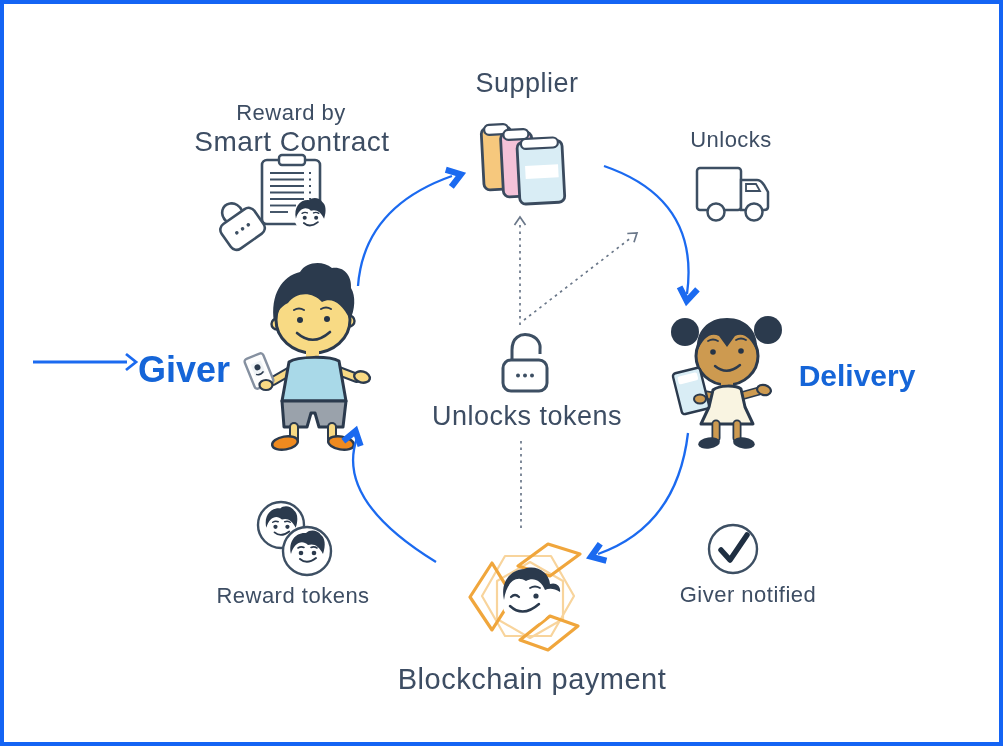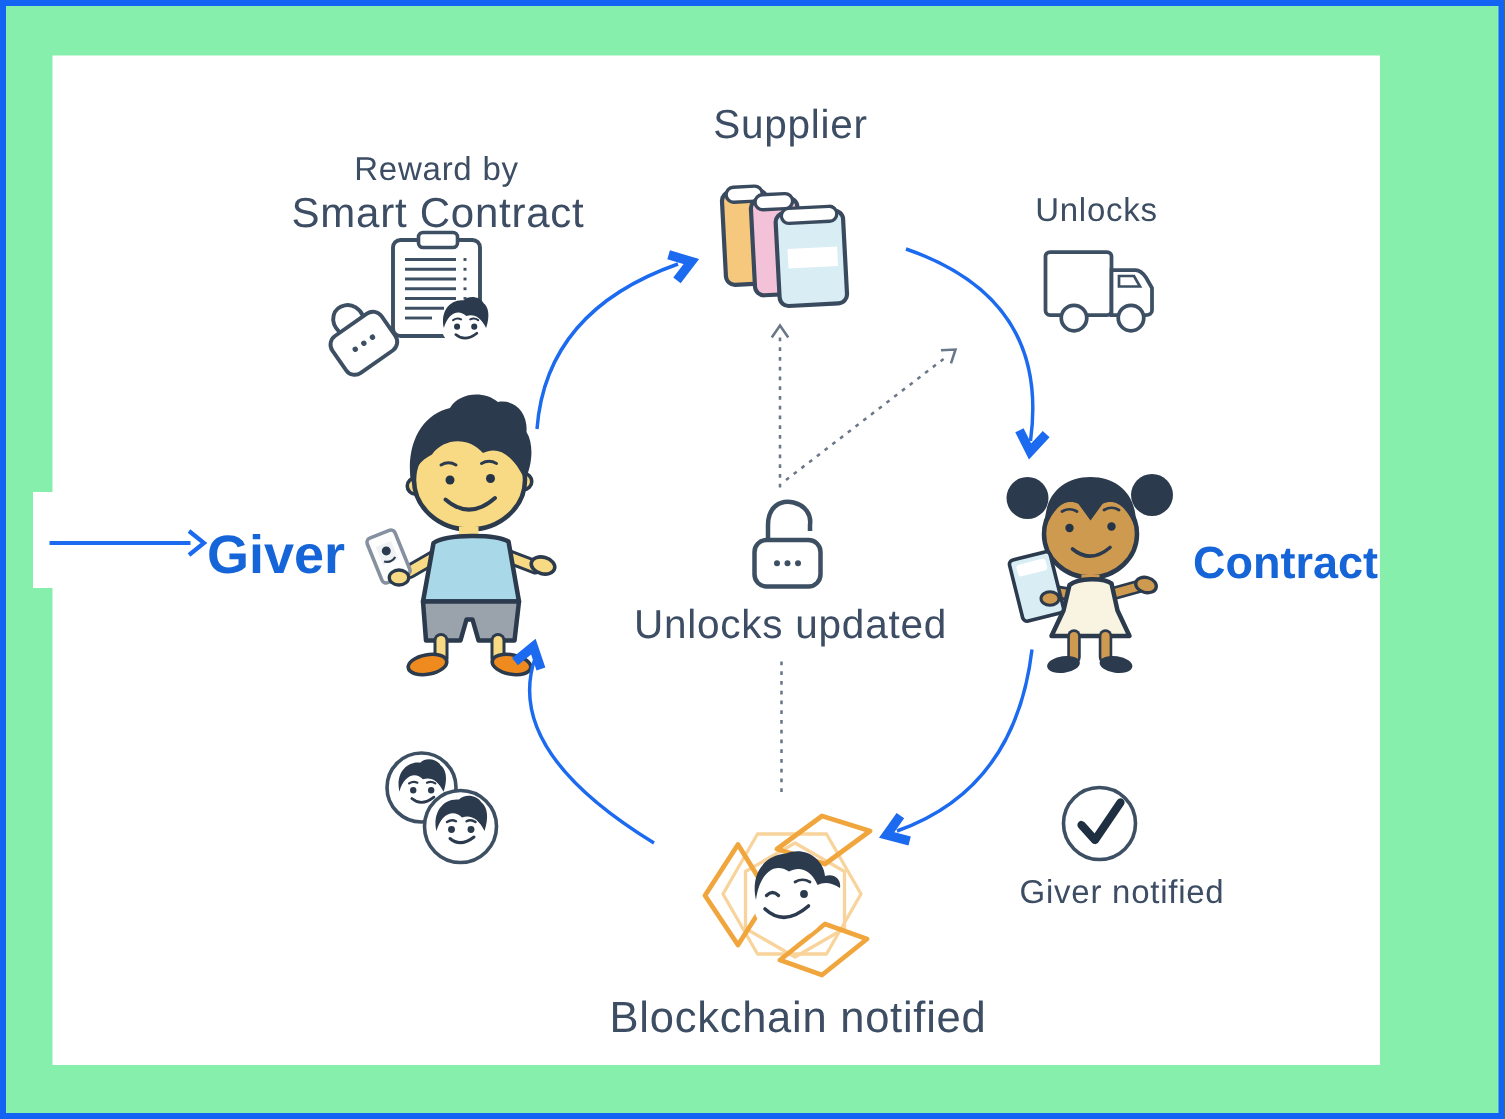--- a/index.html
+++ b/index.html
@@ -1,16 +1,16 @@
 <!DOCTYPE html>
 <html><head>
 <meta charset="utf-8">
 <style>
   html,body{margin:0;padding:0;background:#000;}
-  .stage{position:relative;width:1003px;height:746px;background:#86efac;overflow:hidden;
+  .stage{position:relative;width:1003px;height:746px;background:#ffffff;overflow:hidden;
          font-family:"Liberation Sans",sans-serif;}
   .blueframe{position:absolute;inset:0;border:4px solid #1464f4;pointer-events:none;z-index:10;}
   .panel{position:absolute;left:35px;top:37px;width:885px;height:673px;background:#fff;z-index:1;}
   .notch{position:absolute;left:22px;top:328px;width:16px;height:64px;background:#fff;z-index:1;}
   .art{position:absolute;left:0;top:0;width:1003px;height:746px;z-index:2;}
   .lbl{position:absolute;transform:translateX(-50%);white-space:nowrap;z-index:3;
        color:#3d4d63;letter-spacing:0.5px;}
   .lbl.blue{color:#1565d8;font-weight:bold;letter-spacing:0;}
 </style>
 </head>
@@ -211,19 +211,20 @@
           <path d="M -10 -8 L 0 0 L -10 8" stroke-width="2.8"></path>
         </g>
     </g>
   </svg>
 
   <div class="lbl" style="left:527px;top:68px;font-size:27px;">Supplier</div>
   <div class="lbl" style="left:291px;top:100px;font-size:22px;">Reward by</div>
   <div class="lbl" style="left:292px;top:126px;font-size:28px;">Smart Contract</div>
   <div class="lbl" style="left:731px;top:127px;font-size:22px;">Unlocks</div>
   <div class="lbl blue" style="left:184px;top:349px;font-size:36px;">Giver</div>
-  <div class="lbl blue" style="left:857px;top:359px;font-size:30px;">Contract</div>
-  <div class="lbl" style="left:527px;top:401px;font-size:27px;">Unlocks updated</div>
+  <div class="lbl blue" style="left:857px;top:359px;font-size:30px;">Delivery</div>
+  <div class="lbl" style="left:527px;top:401px;font-size:27px;">Unlocks tokens</div>
+  <div class="lbl" style="left:293px;top:583px;font-size:22px;">Reward tokens</div>
   <div class="lbl" style="left:732px;top:582px;font-size:22px;margin-left:16px;">Giver notified</div>
-  <div class="lbl" style="left:532px;top:663px;font-size:29px;">Blockchain notified</div>
+  <div class="lbl" style="left:532px;top:663px;font-size:29px;">Blockchain payment</div>
 
   <div class="blueframe"></div>
 </div>
 
 </body></html>

